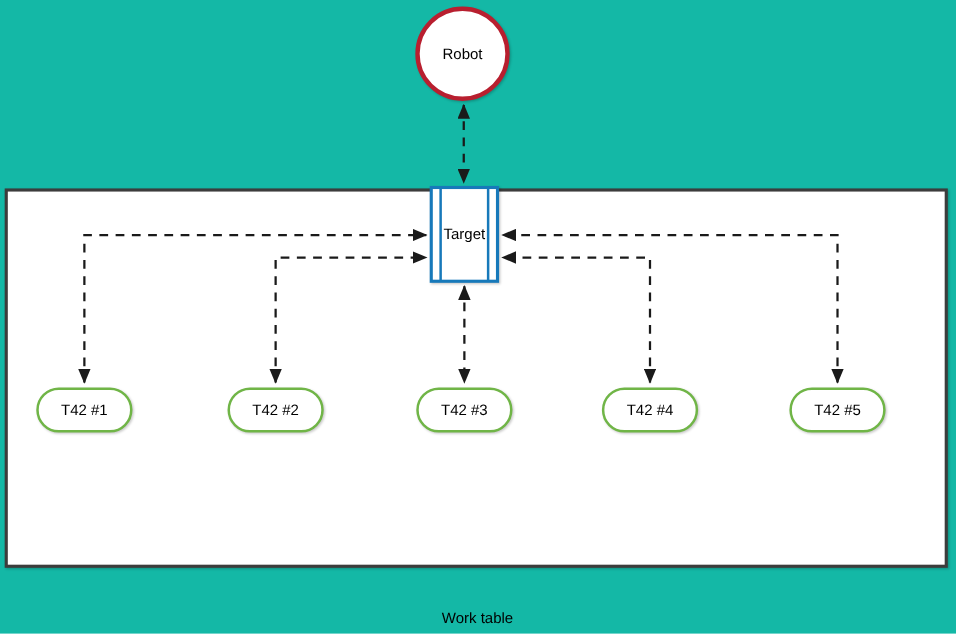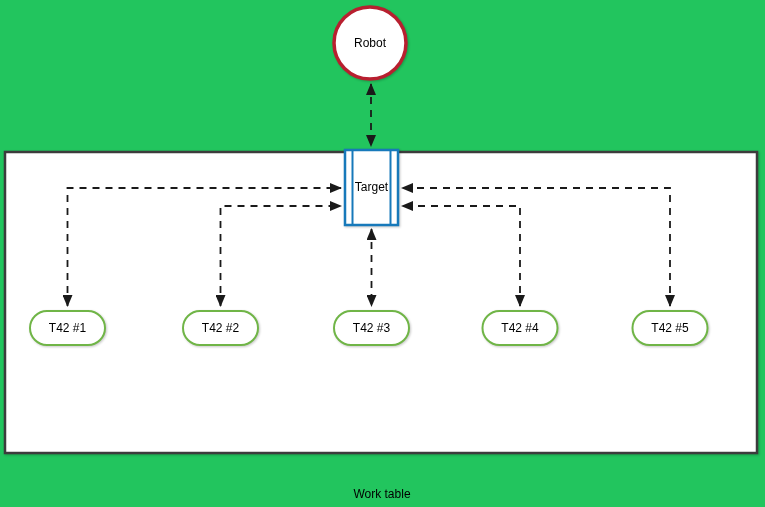--- a/index.html
+++ b/index.html
@@ -4,21 +4,21 @@
 <style>
   html, body {
     margin: 0;
     padding: 0;
     background: #ffffff;
   }
   .canvas {
     position: relative;
     width: 765px;
     height: 507px;
-    background: #22c55e;
+    background: #14b8a6;
     font-family: "Liberation Sans", sans-serif;
     overflow: hidden;
   }
   svg { display: block; }
   .shape {
     fill: #ffffff;
     filter: drop-shadow(1.5px 1.5px 1px rgba(0,0,0,0.22));
   }
   .inner-line {
     fill: none;

